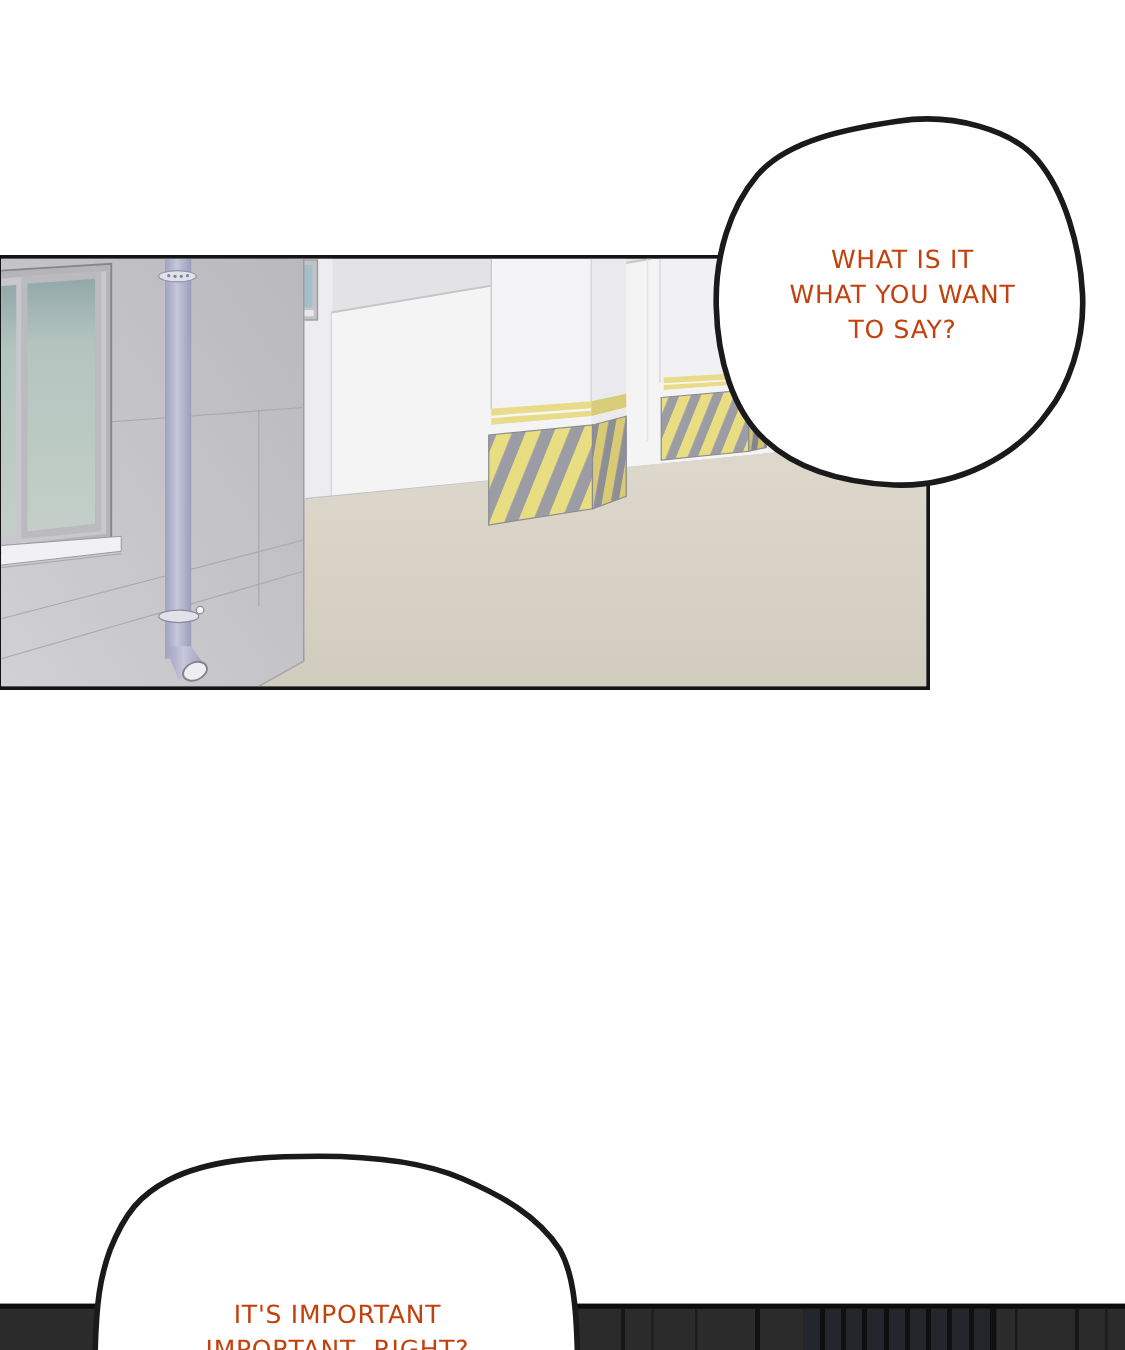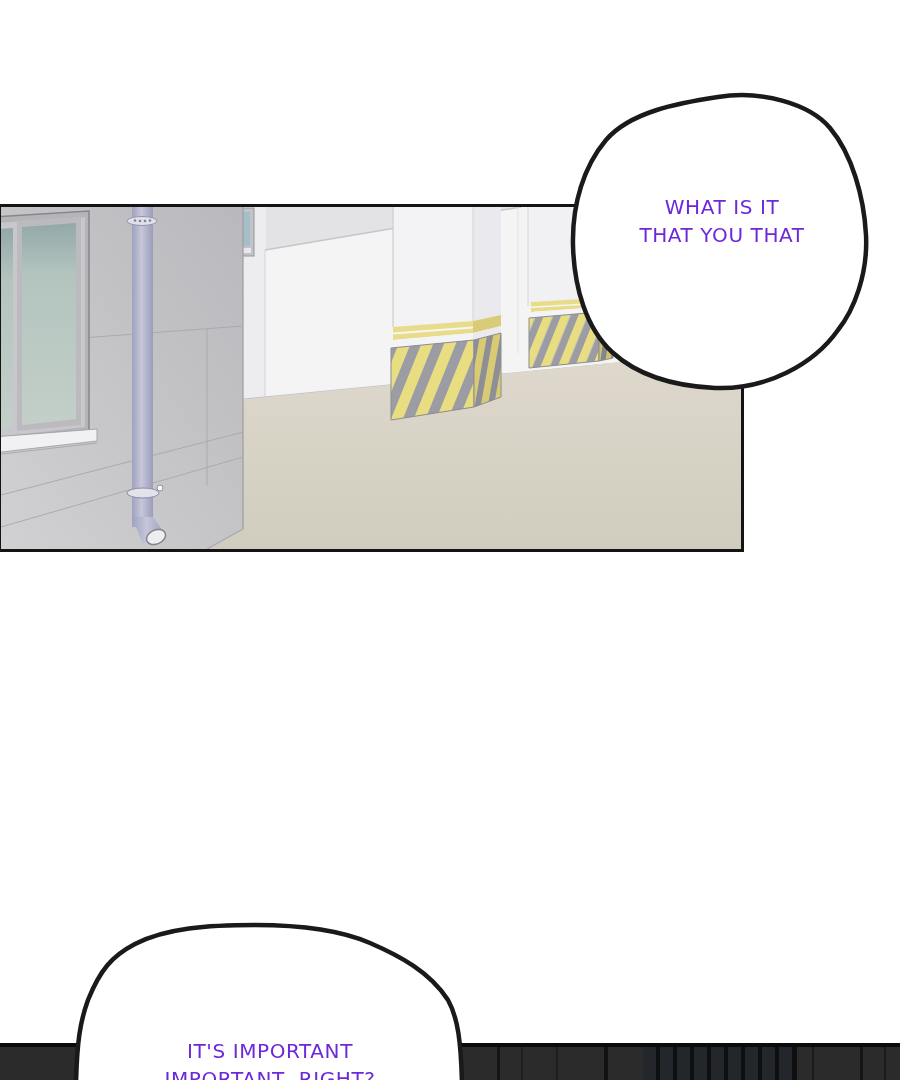--- a/index.html
+++ b/index.html
@@ -12,21 +12,21 @@
   
   .panel{
     position:absolute;left:-2px;top:204px;width:740px;height:342px;
     border:3px solid #141414;background:#e3e3e6;z-index:1;
   }
   .panel svg{display:block;}
 
   
   .bubble-svg{position:absolute;z-index:5;}
   .bubble-text{
-    position:absolute;z-index:7;text-align:center;color:#6d28d9;
+    position:absolute;z-index:7;text-align:center;color:#c2410c;
     font-size:20px;line-height:28px;letter-spacing:0.6px;font-weight:400;
   }
   .bubble-text span{display:block;white-space:nowrap;}
 
   
   .dark-strip{
     position:absolute;left:0;top:1043px;width:900px;height:37px;
     background:#2b2b2c;border-top:4px solid #0b0b0b;box-sizing:border-box;z-index:2;
   }
   .dark-strip .seg{position:absolute;top:0;height:33px;}
@@ -174,21 +174,22 @@
              C 300 72, 312 115, 314 153
              C 316 192, 302 228, 286 248
              C 262 282, 215 308, 163 306
              C 120 304, 84 292, 60 270
              C 34 246, 22 205, 21 163
              C 20 122, 32 84, 54 58
              C 78 30, 126 21, 166 15 Z" fill="#ffffff" stroke="#1a1a1a" stroke-width="4.5"></path>
   </svg>
   <div class="bubble-text" style="left:572px;top:193px;width:300px;">
     <span>WHAT IS IT</span>
-    <span>THAT YOU THAT</span>
+    <span>WHAT YOU WANT</span>
+    <span>TO SAY?</span>
   </div>
 
   <svg class="bubble-svg" style="left:48px;top:914px;z-index:6;" width="434" height="170" viewBox="0 0 434 170">
     <path d="M 28 170
              C 29 128, 32 108, 40 86
              C 52 56, 64 42, 87 30
              C 118 14, 160 11, 207 11
              C 252 11, 292 16, 322 29
              C 352 42, 382 58, 400 86
              C 410 104, 413 128, 414 170 Z" fill="#ffffff" stroke="#1a1a1a" stroke-width="4.5"></path>

